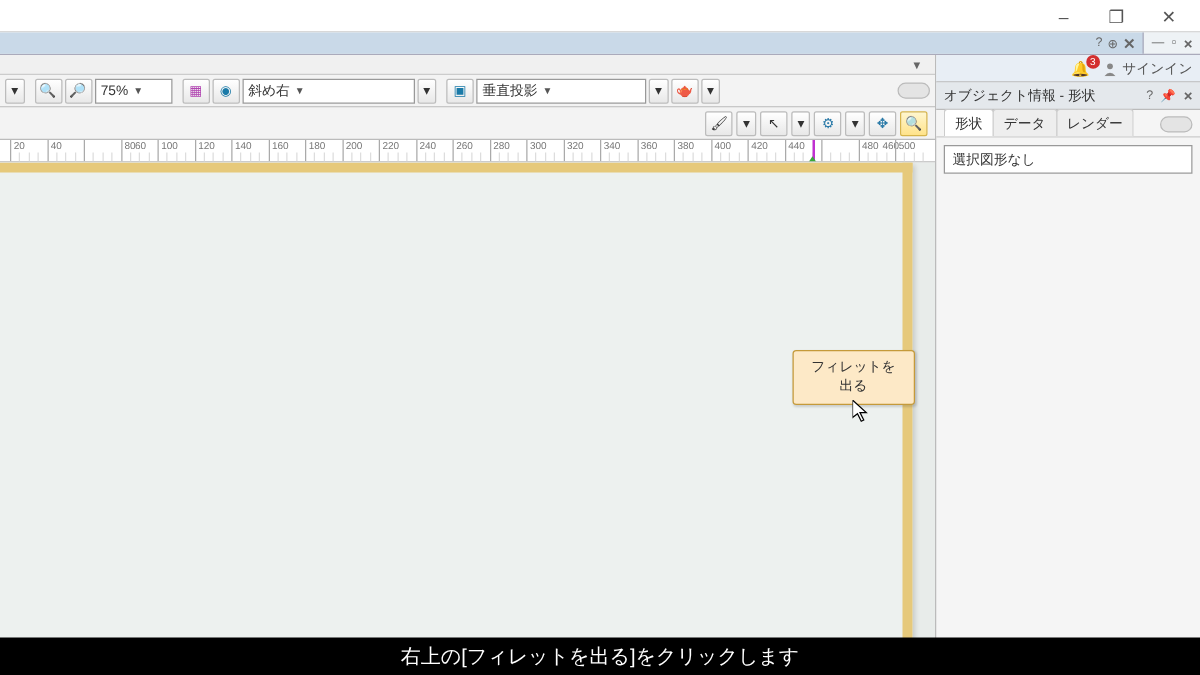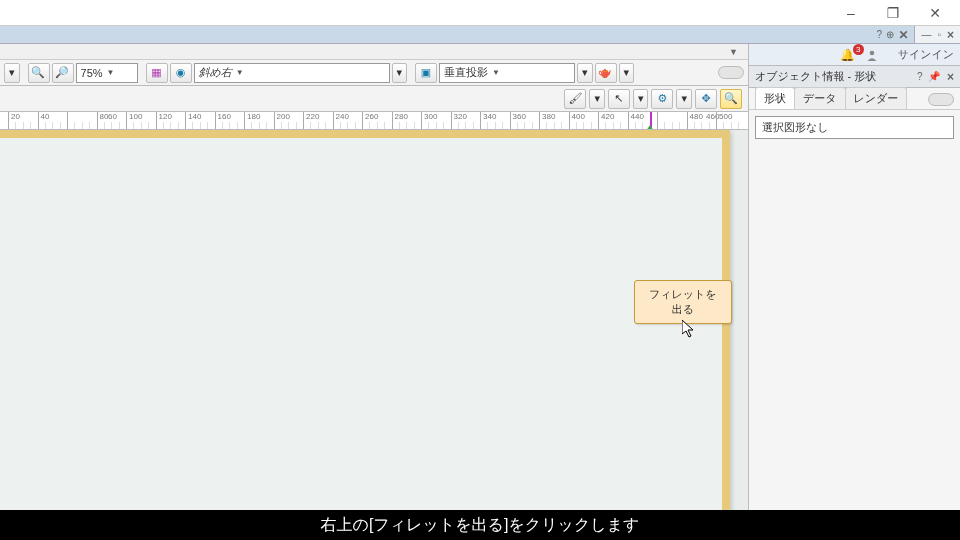--- a/index.html
+++ b/index.html
@@ -64,21 +64,21 @@
   }
   .bell-wrap { position: relative; display: flex; align-items: center; }
   .bell { color: #888; font-size: 12px; }
   .badge {
     position: absolute; top: -4px; right: -8px;
     background: #d32f2f; color: #fff;
     font-size: 8px; line-height: 11px;
     width: 11px; height: 11px; border-radius: 50%;
     text-align: center;
   }
-  .signin { display: flex; align-items: center; gap: 20px; color: #555; font-size: 11px; }
+  .signin { display: flex; align-items: center; gap: 4px; color: #555; font-size: 11px; }
   .person { width: 12px; height: 12px; display: inline-block; }
 
   .panel-head {
     height: 22px;
     background: #e4e8ec;
     border-bottom: 1px solid #bbb;
     display: flex; align-items: center;
     padding: 0 6px;
     font-size: 11px;
     gap: 6px;
@@ -147,21 +147,21 @@
   .combo {
     height: 20px;
     border: 1px solid #999;
     background: #fff;
     display: flex; align-items: center;
     padding: 0 4px; gap: 4px;
     font-size: 11px;
   }
   .combo .arrow { font-size: 8px; color: #555; }
   .zoom { width: 62px; }
-  .viewname { width: 196px; font-style: italic; }
+  .viewname { width: 138px; }
   .proj { width: 136px; }
   .spacer { flex: 1; }
   .pill {
     width: 26px; height: 13px;
     background: #e4e4e4;
     border: 1px solid #bbb;
     border-radius: 7px;
   }
 
   .modebar {

